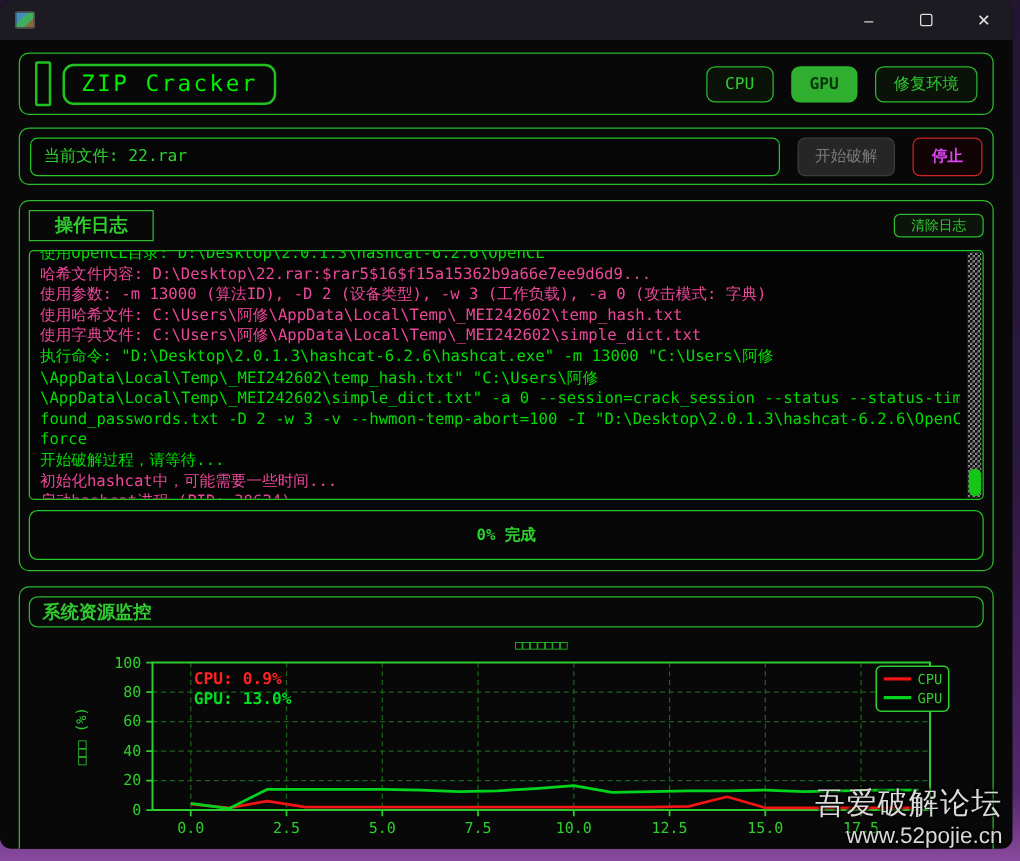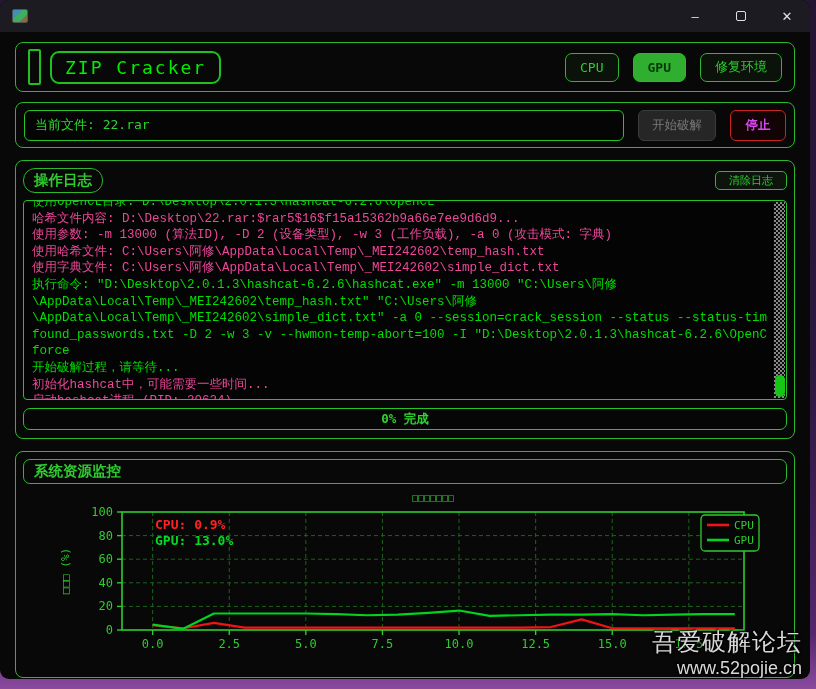--- a/index.html
+++ b/index.html
@@ -62,52 +62,52 @@
   }
   .btn-stop {
     width:56px; height:31px; margin-left:14px; border:1px solid #cc2424; border-radius:6px;
     background:#120404; color:#d946ef; font-size:12.5px; font-weight:bold;
     display:flex; align-items:center; justify-content:center;
   }
   
   .sec-log { margin-top:12px; padding:7px 7px 8px 7px; }
   .log-head { display:flex; justify-content:space-between; align-items:center; }
   .log-title-box {
-    border:1px solid #2db82d; border-radius:12px; padding:2px 10px;
+    border:1px solid #2db82d; border-radius:0; padding:2px 20px;
     color:#2ecc2e; font-size:14.5px; font-weight:bold;
   }
   .clear-btn {
     border:1px solid #2db82d; border-radius:5px; padding:1px 13px; background:#0c140c;
     color:#2ecc2e; font-size:11px;
   }
   .log-area {
     height:200px; margin-top:7px; border:1px solid #25c525; border-radius:4px;
     background:#040404; position:relative; overflow:hidden;
   }
   .log-body {
     position:absolute; left:8px; right:18px; top:-7px; bottom:0;
-    font-size:12.5px; line-height:16.6px; white-space:pre; overflow:hidden;font-family:Liberation Mono, monospace;
+    font-size:12.5px; line-height:16.6px; white-space:pre; overflow:hidden;
   }
   .log-line.bright { color:#00dd00; }
   .log-line.light  { color:#ec4899; }
   .scroll-track {
     position:absolute; top:1px; bottom:1px; right:1px; width:12px;
     background-color:#0a0a0a;
     background-image:
       linear-gradient(45deg,#8a8a8a 25%,transparent 25%,transparent 75%,#8a8a8a 75%),
       linear-gradient(45deg,#8a8a8a 25%,transparent 25%,transparent 75%,#8a8a8a 75%);
     background-size:4px 4px; background-position:0 0,2px 2px;
     border-left:1px solid #0a0a0a;
   }
   .scroll-thumb {
     position:absolute; bottom:1px; left:1px; width:10px; height:22px;
     background:#17c517; border-radius:5px;
   }
   .progress {
-    margin-top:8px; height:22px; border:1px solid #25c525; border-radius:7px;
+    margin-top:8px; height:40px; border:1px solid #25c525; border-radius:7px;
     background:#050605; display:flex; align-items:center; justify-content:center;
     color:#2ed42e; font-size:12.5px; font-weight:bold;
   }
   
   .sec-mon { margin-top:12px; padding:7px; height:227px; }
   .mon-title-box {
     border:1px solid #2db82d; border-radius:7px; padding:2px 10px;
     color:#2ecc2e; font-size:14.5px; font-weight:bold;
   }
   .chart-wrap { margin-top:4px; }

